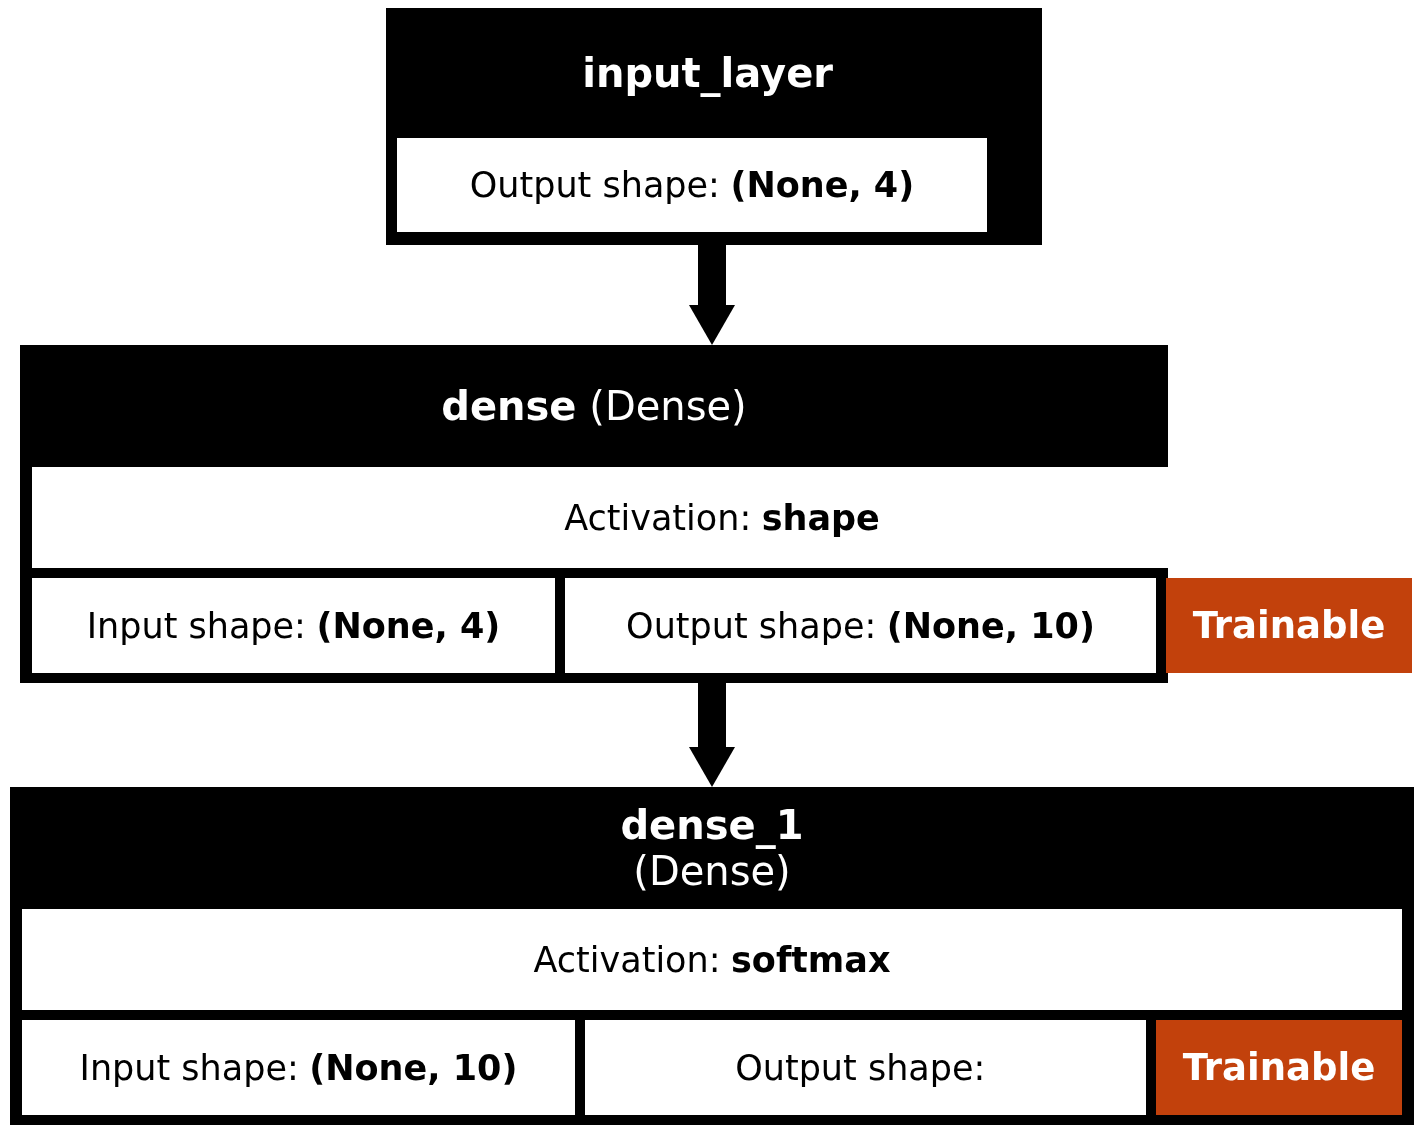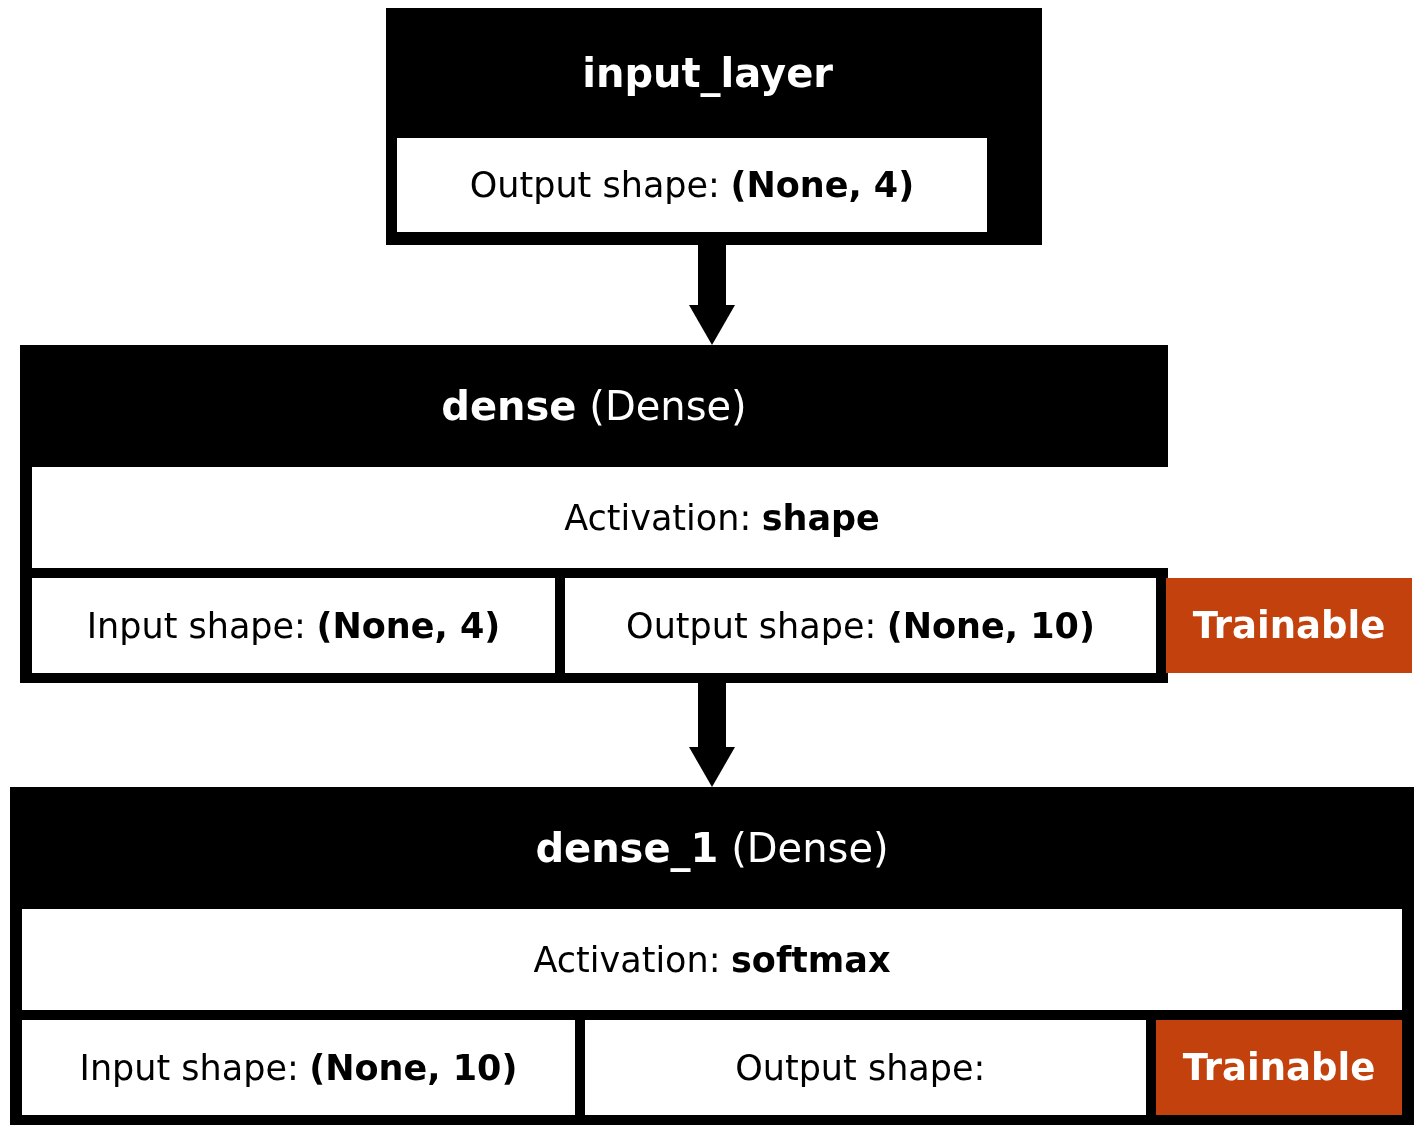--- a/index.html
+++ b/index.html
@@ -157,20 +157,21 @@
   #node-dense1 {
     left: 10px;
     top: 787px;
     width: 1404px;
     height: 338px;
   }
   #node-dense1 .node-title {
     top: 0;
     height: 122px;
     font-size: 40px;
+    flex-direction: column;
   }
   #node-dense1 .cell-act {
     left: 12px;
     top: 122px;
     width: 1380px;
     height: 101px;
     font-size: 35px;
   }
   #node-dense1 .cell-in {
     left: 12px;

